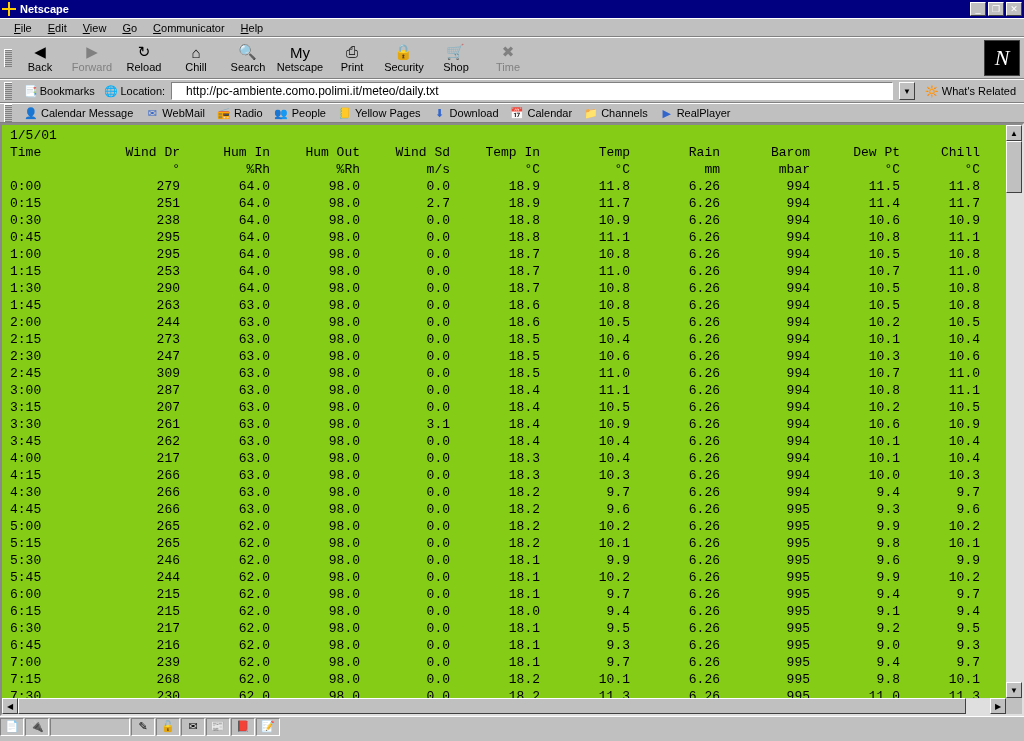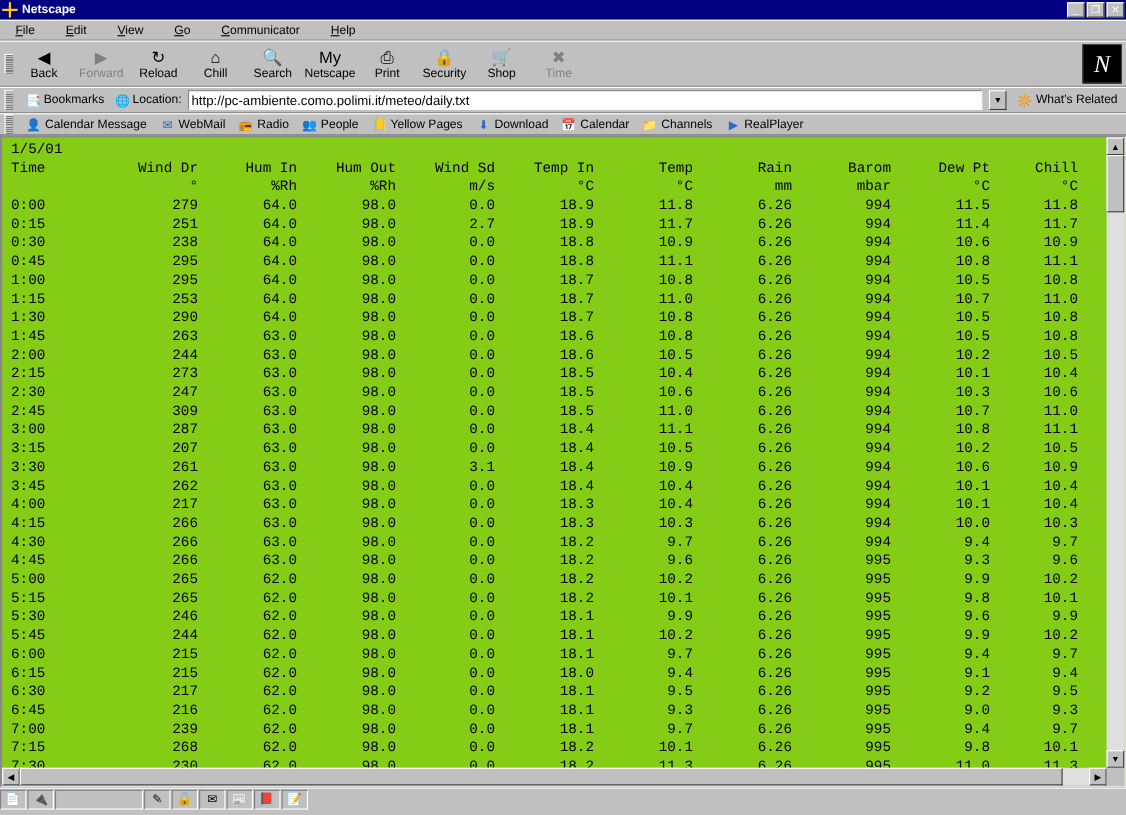--- a/index.html
+++ b/index.html
@@ -10,37 +10,37 @@
   .titlebar { height:18px; background:#000080; color:#fff; display:flex; align-items:center; padding:0 2px; }
   .titlebar .appicon { width:14px; height:14px; background:#000080; margin-right:4px; position:relative; }
   .titlebar .appicon::before, .titlebar .appicon::after { content:''; position:absolute; background:#ffcc00; }
   .titlebar .appicon::before { width:14px; height:2px; top:6px; left:0; }
   .titlebar .appicon::after  { width:2px; height:14px; top:0; left:6px; }
   .title { font-weight:bold; }
   .sysbtns { margin-left:auto; display:flex; gap:2px; }
   .sysbtn { width:16px; height:14px; background:#c0c0c0; border:1px solid #fff; border-right-color:#404040; border-bottom-color:#404040; display:flex; align-items:center; justify-content:center; font-size:9px; line-height:1; }
 
   
-  .menubar { height:19px; background:#c0c0c0; display:flex; align-items:center; padding:0 6px; border-top:1px solid #fff; border-bottom:1px solid #808080; gap:12px; }
+  .menubar { height:19px; background:#c0c0c0; display:flex; align-items:center; padding:0 6px; border-top:1px solid #fff; border-bottom:1px solid #808080; gap:0; }
   .menuitem { padding:1px 8px; cursor:default; }
   .menuitem u { text-decoration:underline; }
 
   
   .toolbar { height:42px; background:#c0c0c0; display:flex; align-items:center; padding:0 4px; border-top:1px solid #fff; border-bottom:1px solid #808080; }
   .tbtn { display:flex; flex-direction:column; align-items:center; justify-content:center; width:52px; height:40px; cursor:default; font-size:11px; }
   .tbtn .ico { width:22px; height:18px; display:flex; align-items:center; justify-content:center; font-size:15px; }
   .tbtn.disabled { color:#808080; }
   .logo { margin-left:auto; width:36px; height:36px; background:#000; color:#fff; display:flex; align-items:center; justify-content:center; font-family:Georgia,serif; font-size:22px; font-style:italic; border:1px solid #404040; }
 
   
   .locbar { height:24px; background:#c0c0c0; display:flex; align-items:center; padding:0 4px; border-top:1px solid #fff; border-bottom:1px solid #808080; gap:6px; }
   .locbar .bk { display:flex; align-items:center; gap:2px; font-size:11px; cursor:default; padding:0 4px; }
   .locbar .lbl { display:flex; align-items:center; gap:2px;}
   .urlbox { background:#fff; border:1px solid #808080; border-right-color:#fff; border-bottom-color:#fff; height:18px; flex:1; display:flex; align-items:center; }
-  .urlbox input { border:none; outline:none; width:100%; height:100%; font-size:12px; padding:0 2px; font-family:Arial,sans-serif; }
+  .urlbox input { border:none; outline:none; width:100%; height:100%; font-size:12px; padding:0 2px; font-family:Arial,sans-serif;margin-left:12px; }
   .urldrop { width:16px; height:18px; background:#c0c0c0; border:1px solid #fff; border-right-color:#404040; border-bottom-color:#404040; display:flex; align-items:center; justify-content:center; font-size:8px; }
   .related { display:flex; align-items:center; gap:3px; cursor:default; padding:0 4px;}
   .handle { width:8px; height:18px; background:repeating-linear-gradient(#808080,#808080 1px,#c0c0c0 1px,#c0c0c0 2px); margin-right:2px; border-left:1px solid #fff; border-top:1px solid #fff;}
 
   
   .ptoolbar { height:20px; background:#c0c0c0; display:flex; align-items:center; padding:0 4px; border-top:1px solid #fff; border-bottom:1px solid #808080; gap:10px; }
   .plink { display:flex; align-items:center; gap:3px; cursor:default; font-size:11px;}
   .plink .pico { width:14px; height:14px; display:flex; align-items:center; justify-content:center; font-size:11px;}
 
   

